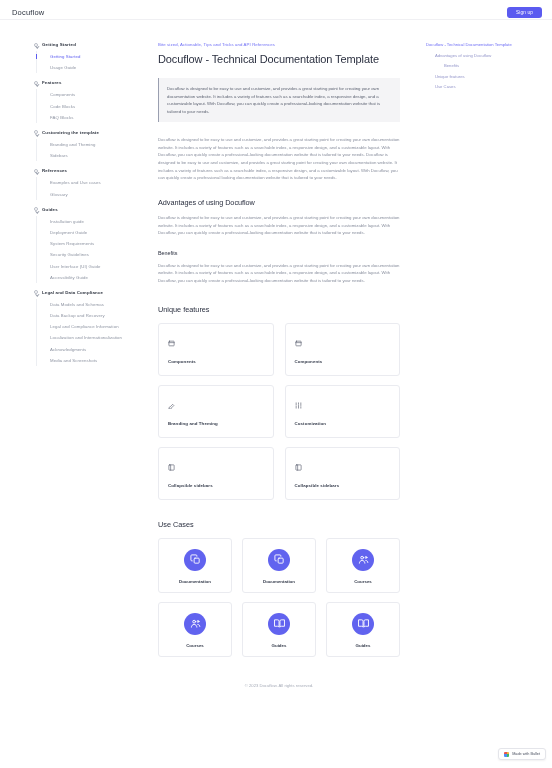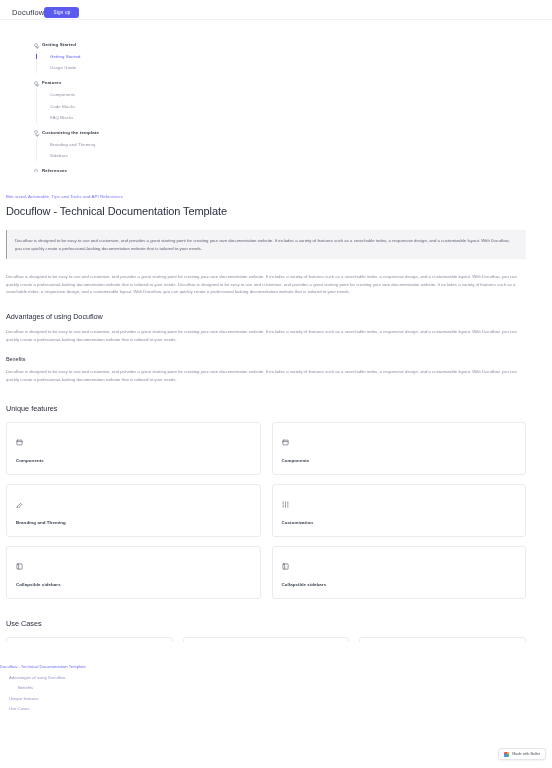--- a/index.html
+++ b/index.html
@@ -8,34 +8,34 @@
     background: #ffffff;
     font-family: "Liberation Sans", sans-serif;
     color: #3d4451;
     overflow: hidden;
   }
   .page { position: relative; width: 552px; height: 768px; background: #fff; }
 
   
   .topbar {
     position: absolute; top: 0; left: 0; right: 0; height: 20px;
-    display: flex; align-items: center; 
+    display: flex; align-items: center; justify-content: space-between;
     padding: 6px 10px 0 12px;
     background: #fff;
     border-bottom: 1px solid #f0f0f3;
   }
   .brand { font-size: 7.5px; color: #2e3440; letter-spacing: .2px; }
   .signup-btn {
     background: #5b5bf0; color: #fff; border: none; border-radius: 3px;
     font-size: 4.6px; padding: 3px 9px; font-family: inherit; cursor: pointer;
     letter-spacing: .2px;
   }
 
   
-  .body-wrap { position: absolute; top: 20px; left: 0; right: 0; bottom: 0; display: flex; flex-direction: column; }
+  .body-wrap { position: absolute; top: 20px; left: 0; right: 0; bottom: 0; display: flex; }
 
   
   .sidebar {
     width: 152px; flex: 0 0 152px; padding: 22px 8px 0 34px;
     overflow: hidden;
   }
   .nav-group { margin-bottom: 7px; }
   .nav-group-head {
     display: flex; align-items: center; gap: 4px;
     font-size: 4.4px; font-weight: bold; color: #2e3440;

